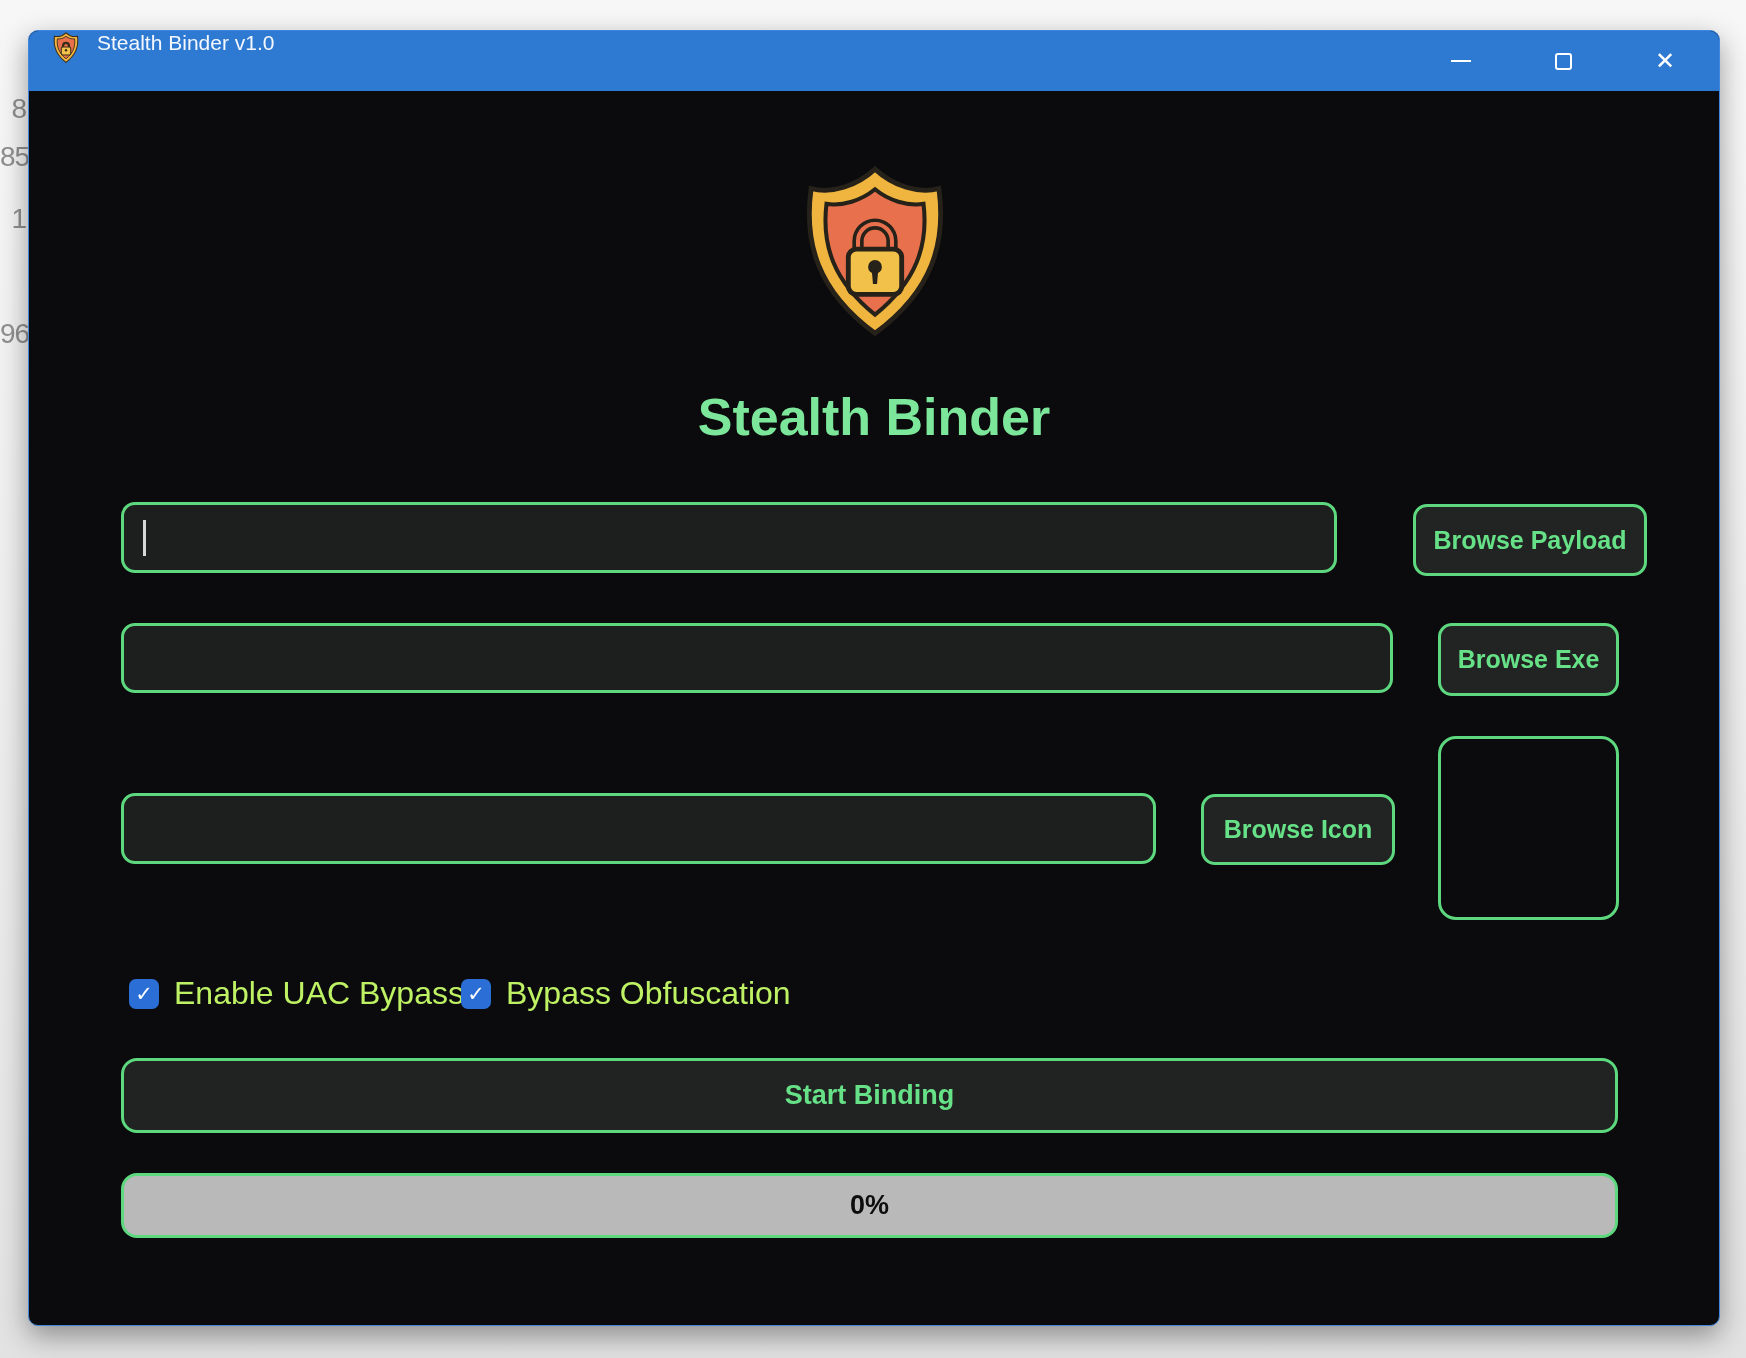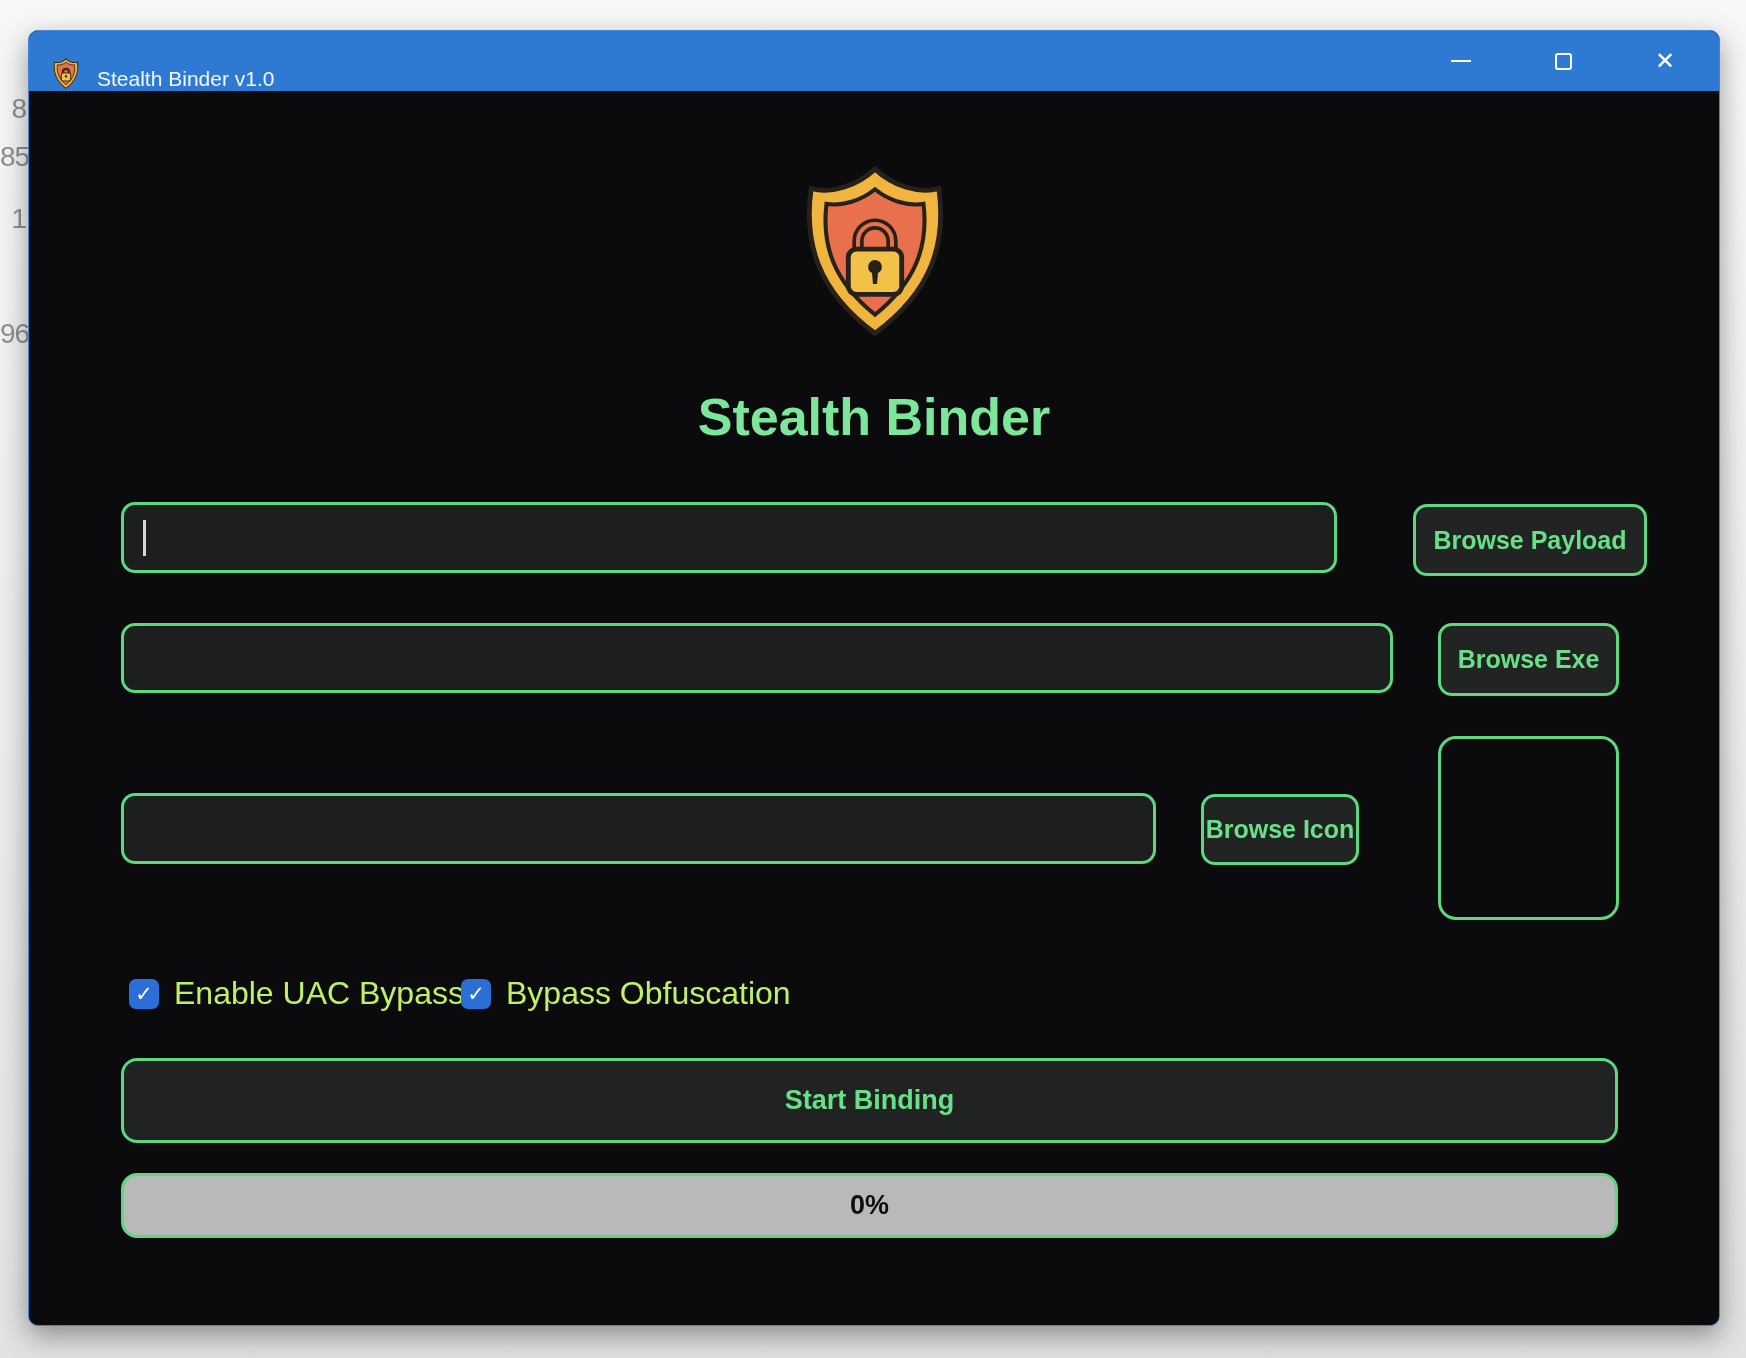--- a/index.html
+++ b/index.html
@@ -20,21 +20,21 @@
   .edge-num.n4 { top:318px; }
 
   
   .window {
     position:absolute; left:28px; top:30px; width:1692px; height:1296px;
     background:#0b0b0d; border:1.5px solid #3f86dc; border-radius:10px;
     overflow:hidden; box-shadow:0 10px 28px rgba(0,0,0,.38);
   }
   .titlebar {
     position:absolute; left:0; top:0; width:100%; height:60px;
-    background:#2e79d2; display:flex; align-items:flex-end; padding-left:22px;
+    background:#2e79d2; display:flex; align-items:flex-start; padding-left:22px;
   }
   .titlebar-icon { width:30px; height:34px; margin-right:16px; display:inline-flex; }
   .titlebar-title { color:#f4f8fc; font-size:21px; }
   .win-controls {
     position:absolute; right:30px; top:0; height:60px;
     display:flex; align-items:center; gap:54px;
   }
   .win-btn {
     width:48px; height:48px; background:transparent; border:none; color:#fff;
     display:flex; align-items:center; justify-content:center; cursor:pointer;
@@ -69,21 +69,21 @@
   @keyframes blink { 50% { opacity:0; } }
 
   .gbtn {
     position:absolute; background:#212423; border:3px solid #5dd87e;
     border-radius:14px; color:#67e187; font-weight:bold; font-size:25px;
     cursor:pointer; font-family:"Liberation Sans", sans-serif;
     display:flex; align-items:center; justify-content:center;
   }
   .btn-payload { left:1384px; top:473px; width:234px; height:72px; }
   .btn-exe     { left:1409px; top:592px; width:181px; height:73px; }
-  .btn-icon    { left:1172px; top:763px; width:158px; height:71px; }
+  .btn-icon    { left:1172px; top:763px; width:194px; height:71px; }
 
   .icon-preview {
     position:absolute; left:1409px; top:705px; width:181px; height:184px;
     border:3px solid #5dd87e; border-radius:18px; background:transparent;
   }
 
   
   .check {
     position:absolute; top:944px; display:flex; align-items:center; gap:15px;
     cursor:pointer;
@@ -92,21 +92,21 @@
   .check-obf { left:432px; }
   .checkbox {
     width:30px; height:30px; border-radius:7px; background:#2b6fd6;
     display:flex; align-items:center; justify-content:center;
   }
   .checkmark { color:#fff; font-size:21px; line-height:1; }
   .check-label { color:#bef264; font-size:32px; }
 
   
   .start-btn {
-    position:absolute; left:92px; top:1027px; width:1497px; height:85px;
+    position:absolute; left:92px; top:1027px; width:1497px; height:75px;
     background:#212322; border:3px solid #5dd87e; border-radius:16px;
     color:#67e187; font-weight:bold; font-size:27px; cursor:pointer;
     font-family:"Liberation Sans", sans-serif;
   }
   .progress {
     position:absolute; left:92px; top:1142px; width:1497px; height:65px;
     background:#b9b9b9; border:3px solid #5dd87e; border-radius:16px;
     display:flex; align-items:center; justify-content:center; overflow:hidden;
   }
   .progress-fill { position:absolute; left:0; top:0; bottom:0; width:0; background:#5dd87e; }

